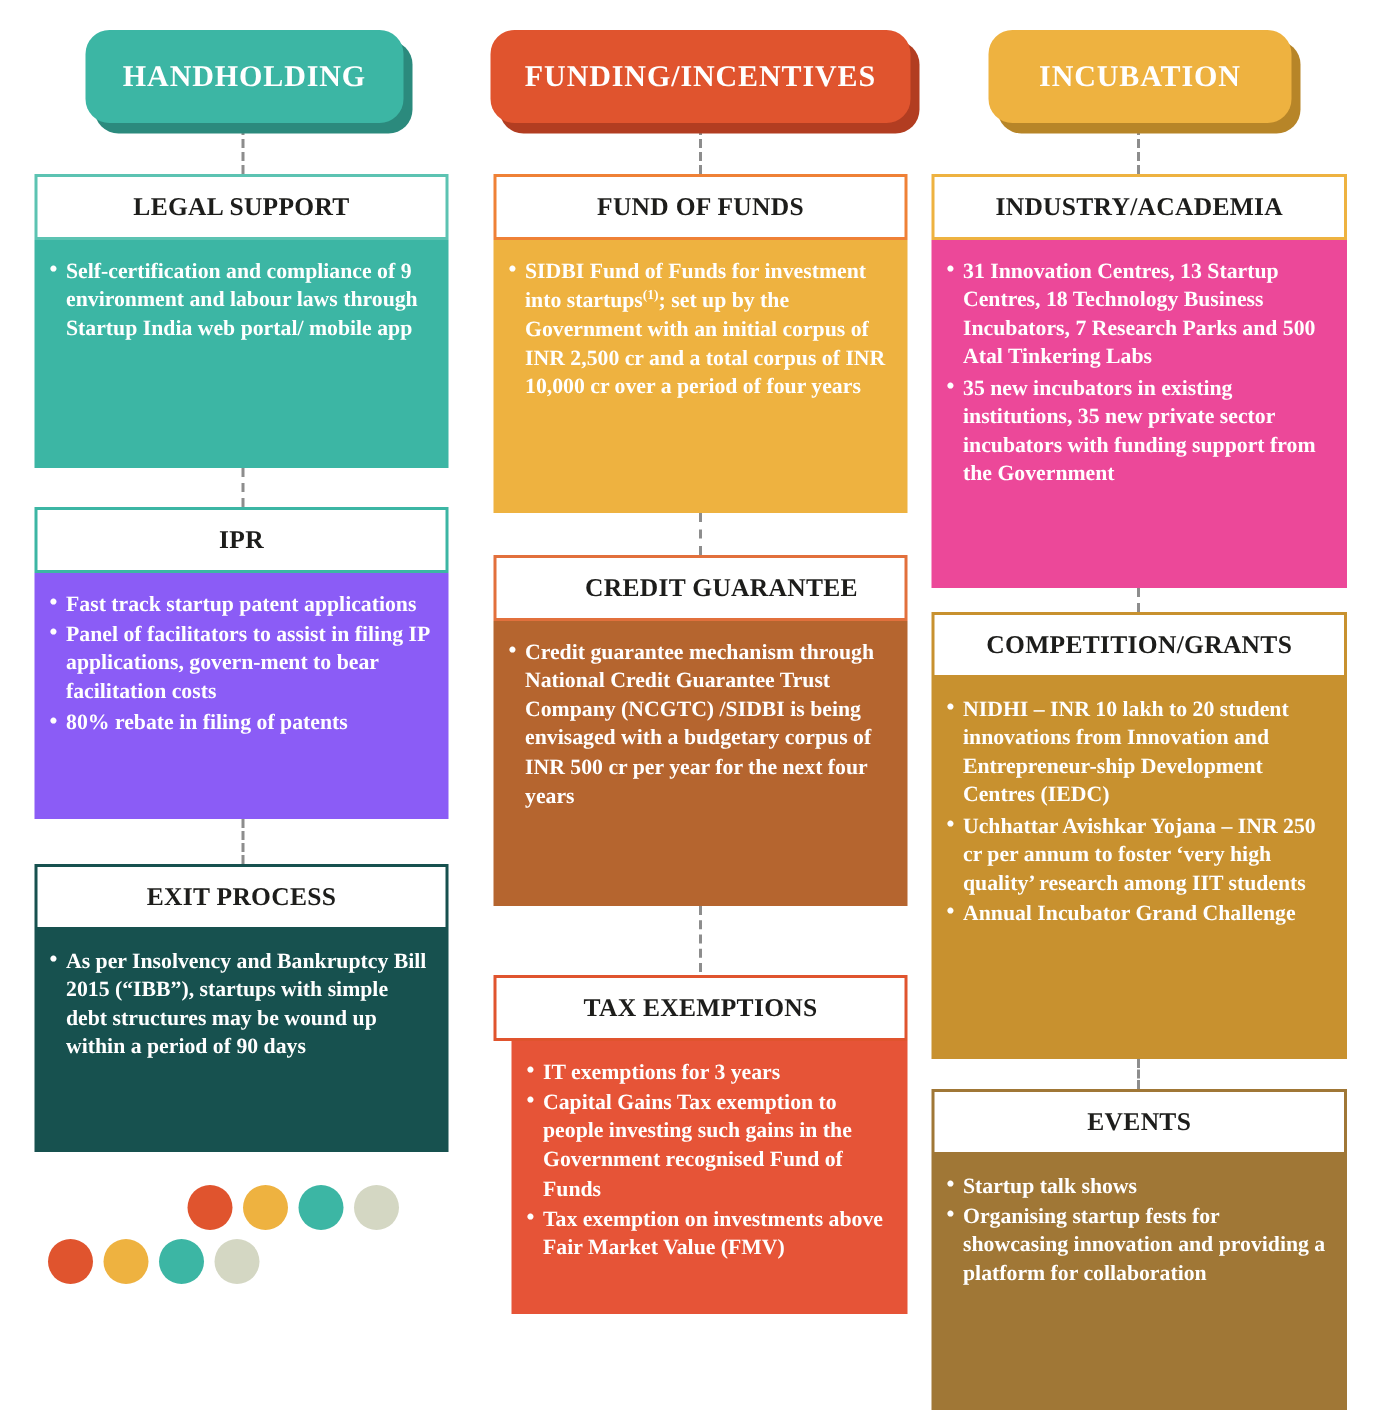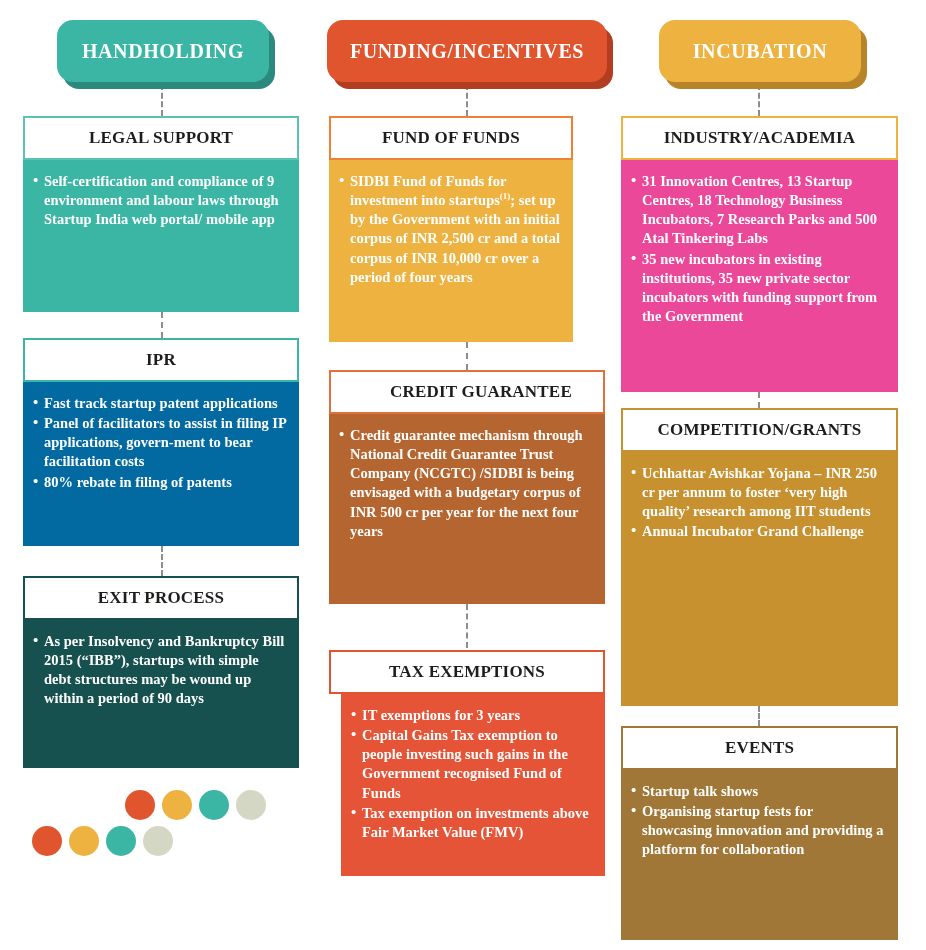--- a/index.html
+++ b/index.html
@@ -96,21 +96,21 @@
       <ul>
         <li>Self-certification and compliance of 9 environment and labour laws through Startup India web portal/ mobile app</li>
       </ul>
     </div>
   </div>
 
   <div class="conn" style="left:161px;top:312px;height:26px;"></div>
 
   <div class="card" style="left:23px;top:338px;width:276px;">
     <div class="card-head" style="border-color:#3cb6a4;">IPR</div>
-    <div class="card-body" style="background:#0369a1;height:164px;">
+    <div class="card-body" style="background:#8b5cf6;height:164px;">
       <ul>
         <li>Fast track startup patent applications</li>
         <li>Panel of facilitators to assist in filing IP applications, govern-ment to bear facilitation costs</li>
         <li>80% rebate in filing of patents</li>
       </ul>
     </div>
   </div>
 
   <div class="conn" style="left:161px;top:546px;height:30px;"></div>
 
@@ -133,21 +133,21 @@
   <div class="dot" style="left:106px;top:826px;width:30px;height:30px;background:#3cb6a4;"></div>
   <div class="dot" style="left:143px;top:826px;width:30px;height:30px;background:#d4d7c3;"></div>
 
   <div class="pill-wrap" style="left:327px;top:20px;width:280px;height:62px;">
     <div class="pill-shadow" style="background:#b23d21;"></div>
     <div class="pill" style="background:#e0542e;">FUNDING/INCENTIVES</div>
   </div>
 
   <div class="conn" style="left:466px;top:84px;height:32px;"></div>
 
-  <div class="card" style="left:329px;top:116px;width:244px;">
+  <div class="card" style="left:329px;top:116px;width:276px;">
     <div class="card-head" style="border-color:#ef8136;">FUND OF FUNDS</div>
     <div class="card-body" style="background:#eeb240;height:182px;">
       <ul>
         <li>SIDBI Fund of Funds for investment into startups<sup>(1)</sup>; set up by the Government with an initial corpus of INR 2,500 cr and a total corpus of INR 10,000 cr over a period of four years</li>
       </ul>
     </div>
   </div>
 
   <div class="conn" style="left:466px;top:342px;height:28px;"></div>
 
@@ -189,20 +189,21 @@
       </ul>
     </div>
   </div>
 
   <div class="conn" style="left:758px;top:392px;height:16px;"></div>
 
   <div class="card" style="left:621px;top:408px;width:277px;">
     <div class="card-head" style="border-color:#c8912f;">COMPETITION/GRANTS</div>
     <div class="card-body" style="background:#c8912f;height:254px;">
       <ul>
+        <li>NIDHI – INR 10 lakh to 20 student innovations from Innovation and Entrepreneur-ship Development Centres (IEDC)</li>
         <li>Uchhattar Avishkar Yojana – INR 250 cr per annum to foster ‘very high quality’ research among IIT students</li>
         <li>Annual Incubator Grand Challenge</li>
       </ul>
     </div>
   </div>
 
   <div class="conn" style="left:758px;top:706px;height:20px;"></div>
 
   <div class="card" style="left:621px;top:726px;width:277px;">
     <div class="card-head" style="border-color:#a07736;">EVENTS</div>

